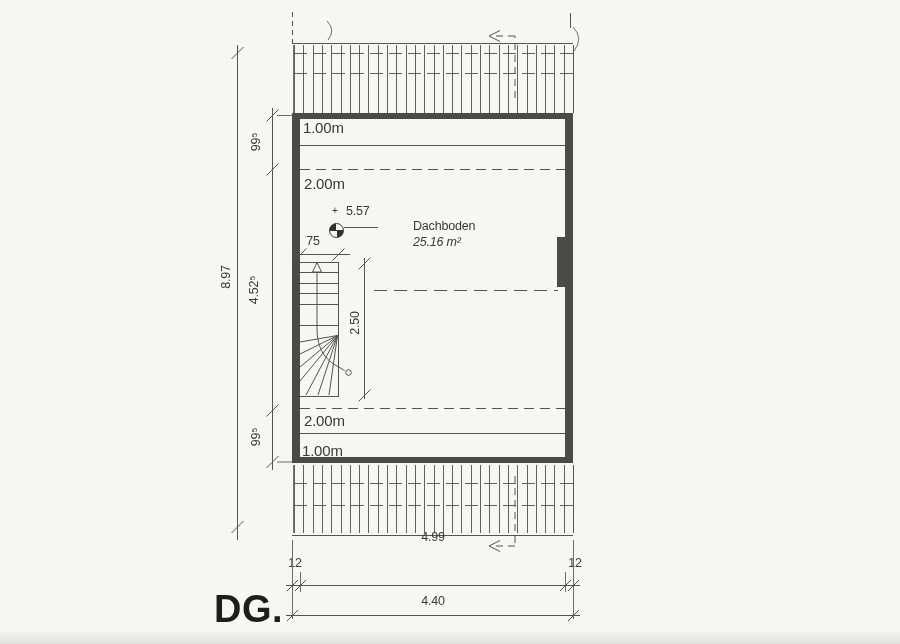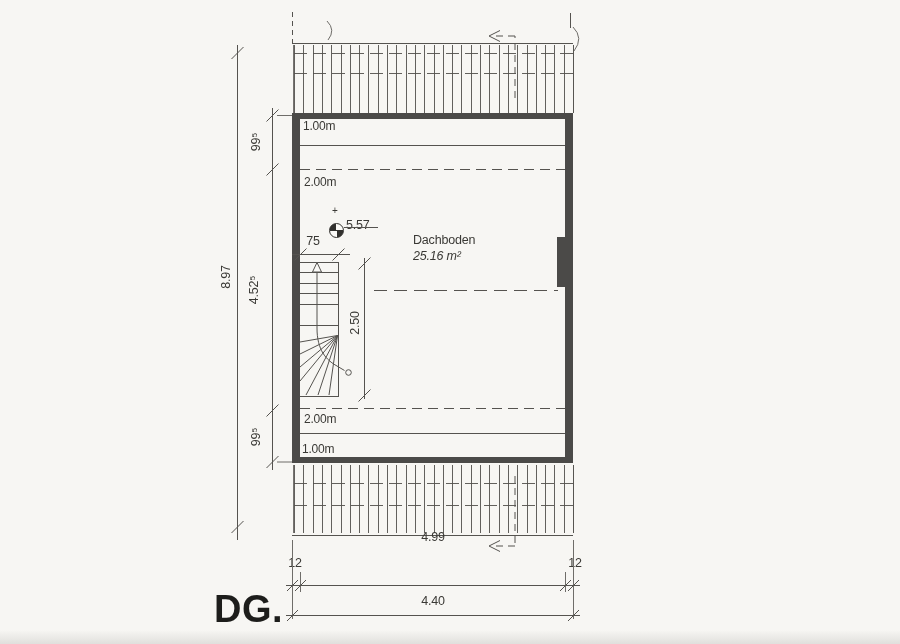--- a/index.html
+++ b/index.html
@@ -45,22 +45,22 @@
     background-size:100% 71px; background-repeat:no-repeat;
   }
   
   .level-circle{
     position:absolute; left:329px; top:223px; width:13px; height:13px;
     border:1px solid #33322f; border-radius:50%;
     background:conic-gradient(from 90deg, #32312e 0 90deg, #fbfaf7 90deg 180deg, #32312e 180deg 270deg, #fbfaf7 270deg 360deg);
   }
   
   .lbl{position:absolute; white-space:nowrap; letter-spacing:-.2px;}
-  .small{font-size:12px;}
-  .med{font-size:12.5px;margin-top:14px;}
+  .small{font-size:15px;}
+  .med{font-size:12.5px;}
   .dim{font-size:12.5px;}
   .ctr{text-align:center;}
   .vlabel{
     position:absolute; width:64px; height:16px; text-align:center;
     transform:rotate(-90deg); transform-origin:center; white-space:nowrap;
     font-size:12.5px; letter-spacing:-.2px;
   }
   .floor-label{
     position:absolute; left:214px; top:588px;
     font-size:38px; font-weight:bold; color:var(--ink); letter-spacing:.5px;

